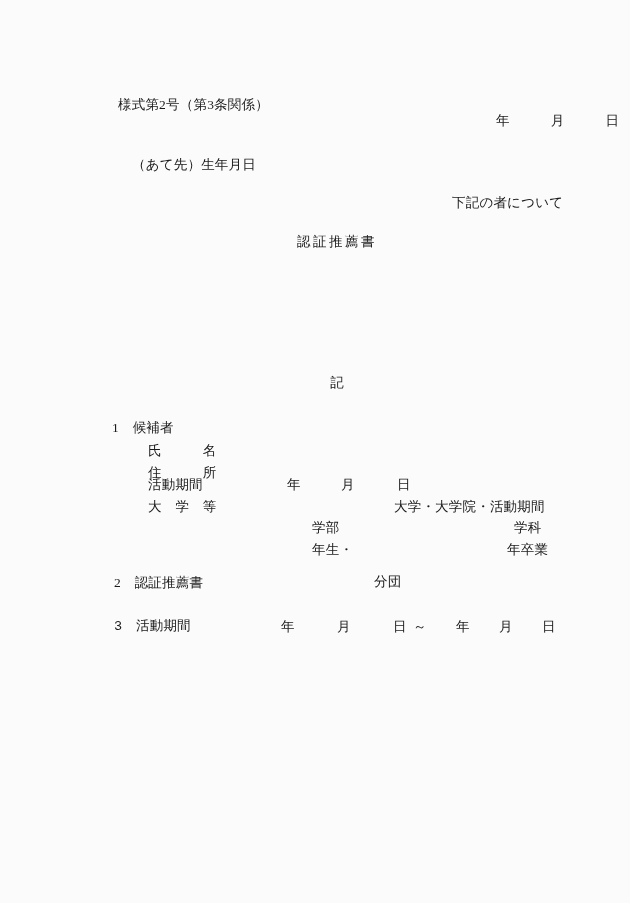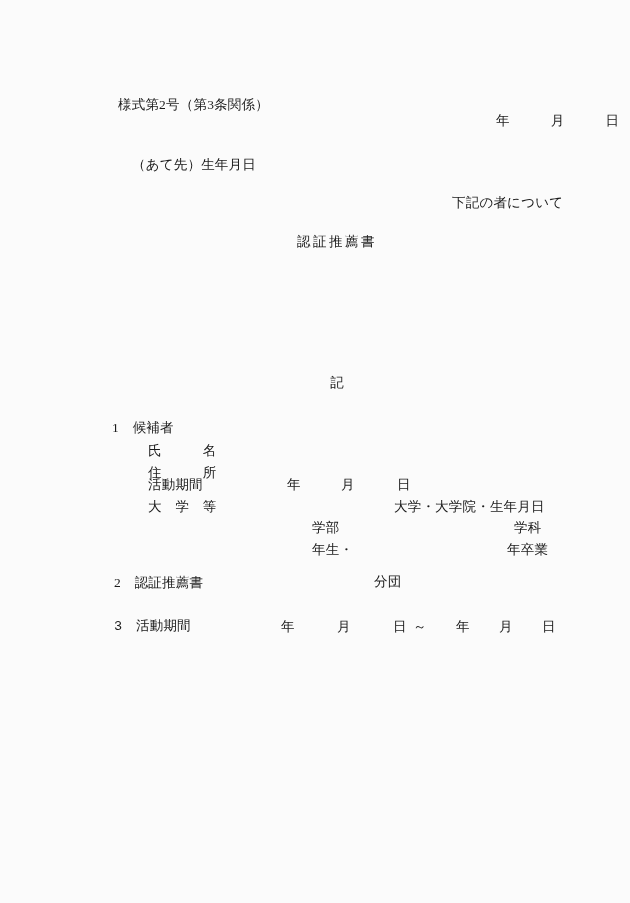--- a/index.html
+++ b/index.html
@@ -133,21 +133,21 @@
   <div class="t" id="label-name">氏　　　名</div>
 
   <div class="t" id="label-address">住　　　所</div>
 
   <div class="t" id="label-birth">活動期間</div>
   <div class="t" id="birth-year">年</div>
   <div class="t" id="birth-month">月</div>
   <div class="t" id="birth-day">日</div>
 
   <div class="t" id="label-school">大　学　等</div>
-  <div class="t" id="school-kinds">大学・大学院・生年月日</div>
+  <div class="t" id="school-kinds">大学・大学院・活動期間</div>
 
   <div class="t" id="label-faculty">学部</div>
   <div class="t" id="label-dept">学科</div>
 
   <div class="t" id="label-grade">年生・</div>
   <div class="t" id="label-gradyear">年卒業</div>
 
   <div class="t" id="sec2-heading"><span>2</span>　<span>認証推薦書</span></div>
   <div class="t" id="sec2-unit">分団</div>
 

